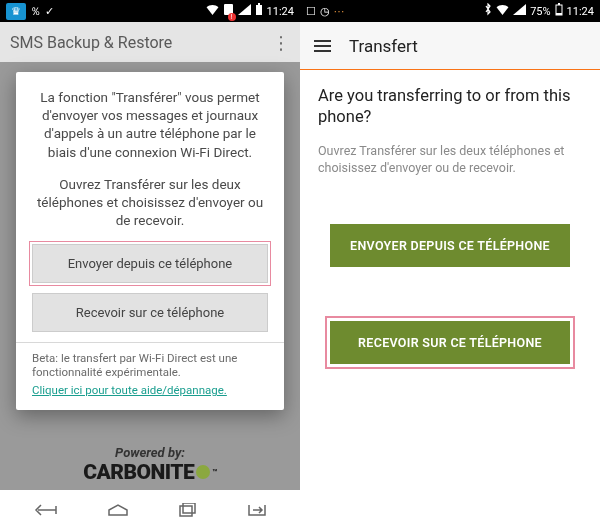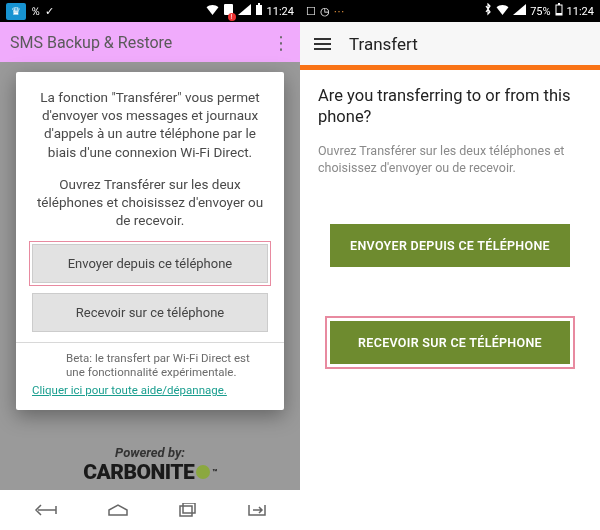--- a/index.html
+++ b/index.html
@@ -17,21 +17,21 @@
   .status-bar {
     height: 22px; background: #000;
     display: flex; align-items: center; justify-content: space-between;
     color: #fff; font-size: 11px; padding: 0 6px;
   }
   .status-left, .status-right { display: flex; align-items: center; gap: 4px; }
   .crown-badge { width: 20px; height: 17px; background: #1793d1; display:flex; align-items:center; justify-content:center; font-size:11px; border-radius:2px; }
 
   
   .appbar-left {
-    height: 40px; background: #f0abfc;
+    height: 40px; background: #e5e5e5;
     display: flex; align-items: center; justify-content: space-between;
     padding: 0 10px; color: #5a5a5a; font-size: 16px;
   }
   .appbar-left .dots { font-size: 18px; color: #666; }
 
   
   .left-bg {
     position: absolute; left:0; right:0; bottom:40px; top:62px;
     display:flex; flex-direction:column; justify-content:flex-end; align-items:center;
     padding-bottom: 6px;
@@ -49,35 +49,35 @@
     box-shadow: 0 6px 20px rgba(0,0,0,0.35);
     padding: 16px 16px 12px;
     color: #3a3a3a;
   }
   .dialog p { font-size: 13.5px; line-height: 1.35; text-align: center; margin-bottom: 14px; color:#4a4a4a;}
   .dialog .btn {
     display:block; width:100%; background:#e2e2e2; border:1px solid #ccc;
     text-align:center; padding: 11px 6px; font-size: 13px; color:#444; margin-bottom: 10px;
   }
   .dialog .btn.highlight { outline: 1px solid #e88aa0; outline-offset: 2px; }
-  .dialog .beta { font-size: 11.5px; color:#6b6b6b; line-height:1.25; margin-top:6px; text-align:left;margin-left:34px;}
+  .dialog .beta { font-size: 11.5px; color:#6b6b6b; line-height:1.25; margin-top:6px; text-align:left;}
   .dialog .help-link { color:#1a9e8f; text-decoration: underline; font-size: 11.5px; }
   .dialog hr { border:none; border-top:1px solid #d8d8d8; margin: 2px -16px 8px; }
 
   
   .navbar {
     height: 40px; background: #fff; display:flex; align-items:center; justify-content:center; gap: 50px;
     position:absolute; bottom:0; left:0; right:0;
   }
   .navbar .navbtn { color:#555; font-size:18px; }
 
   
   .appbar-right {
     height: 48px; display:flex; align-items:center; gap:18px; padding: 0 14px;
-    border-bottom: 5px solid #f97316; background:#f7f7f7;
+    border-bottom: 1px solid #f97316; background:#f7f7f7;
   }
   .hamburger { display:flex; flex-direction:column; gap:3px; }
   .hamburger span { width:17px; height:2px; background:#333; display:block; }
   .appbar-right .title { font-size: 17px; color:#222; }
 
   
   .right-content { padding: 16px 18px; }
   .right-q { font-size: 16.5px; color:#222; line-height:1.25; margin-bottom: 16px; }
   .right-sub { font-size: 12.5px; color:#8a8a8a; line-height:1.3; margin-bottom: 10px; }
   .green-btn {

